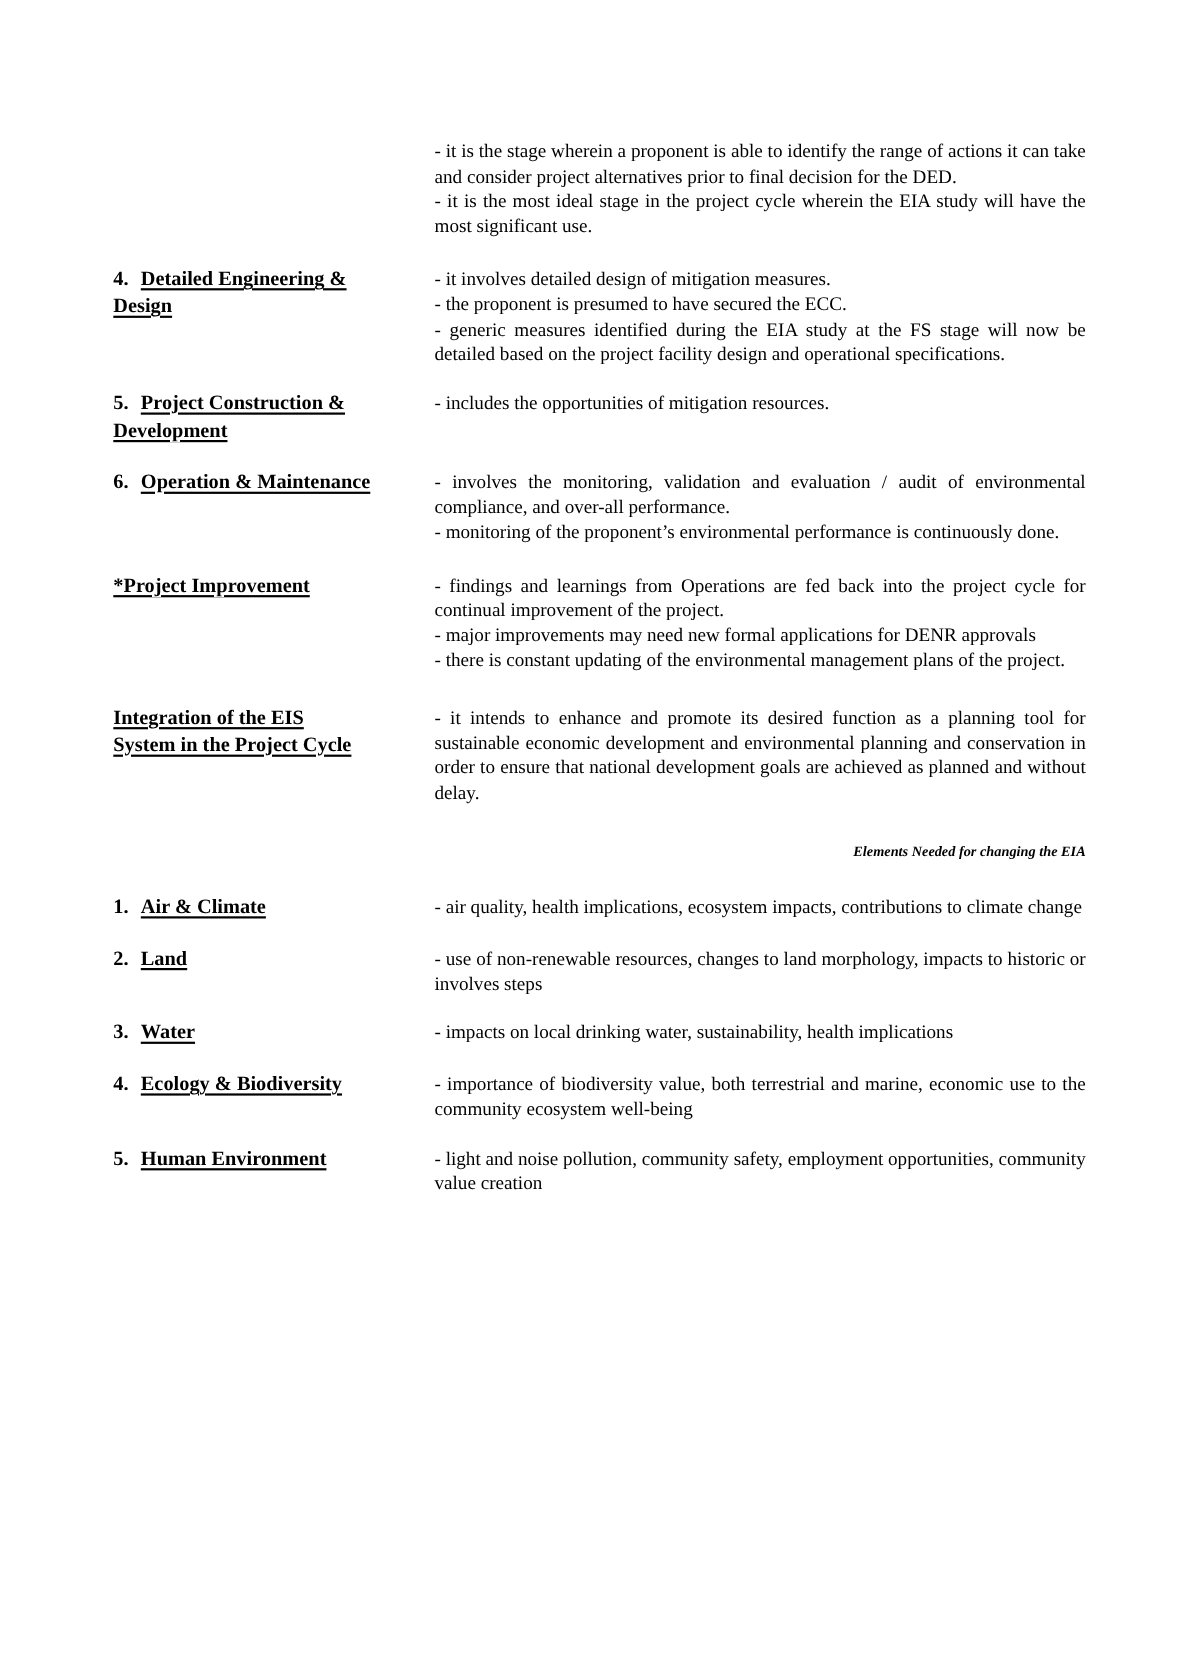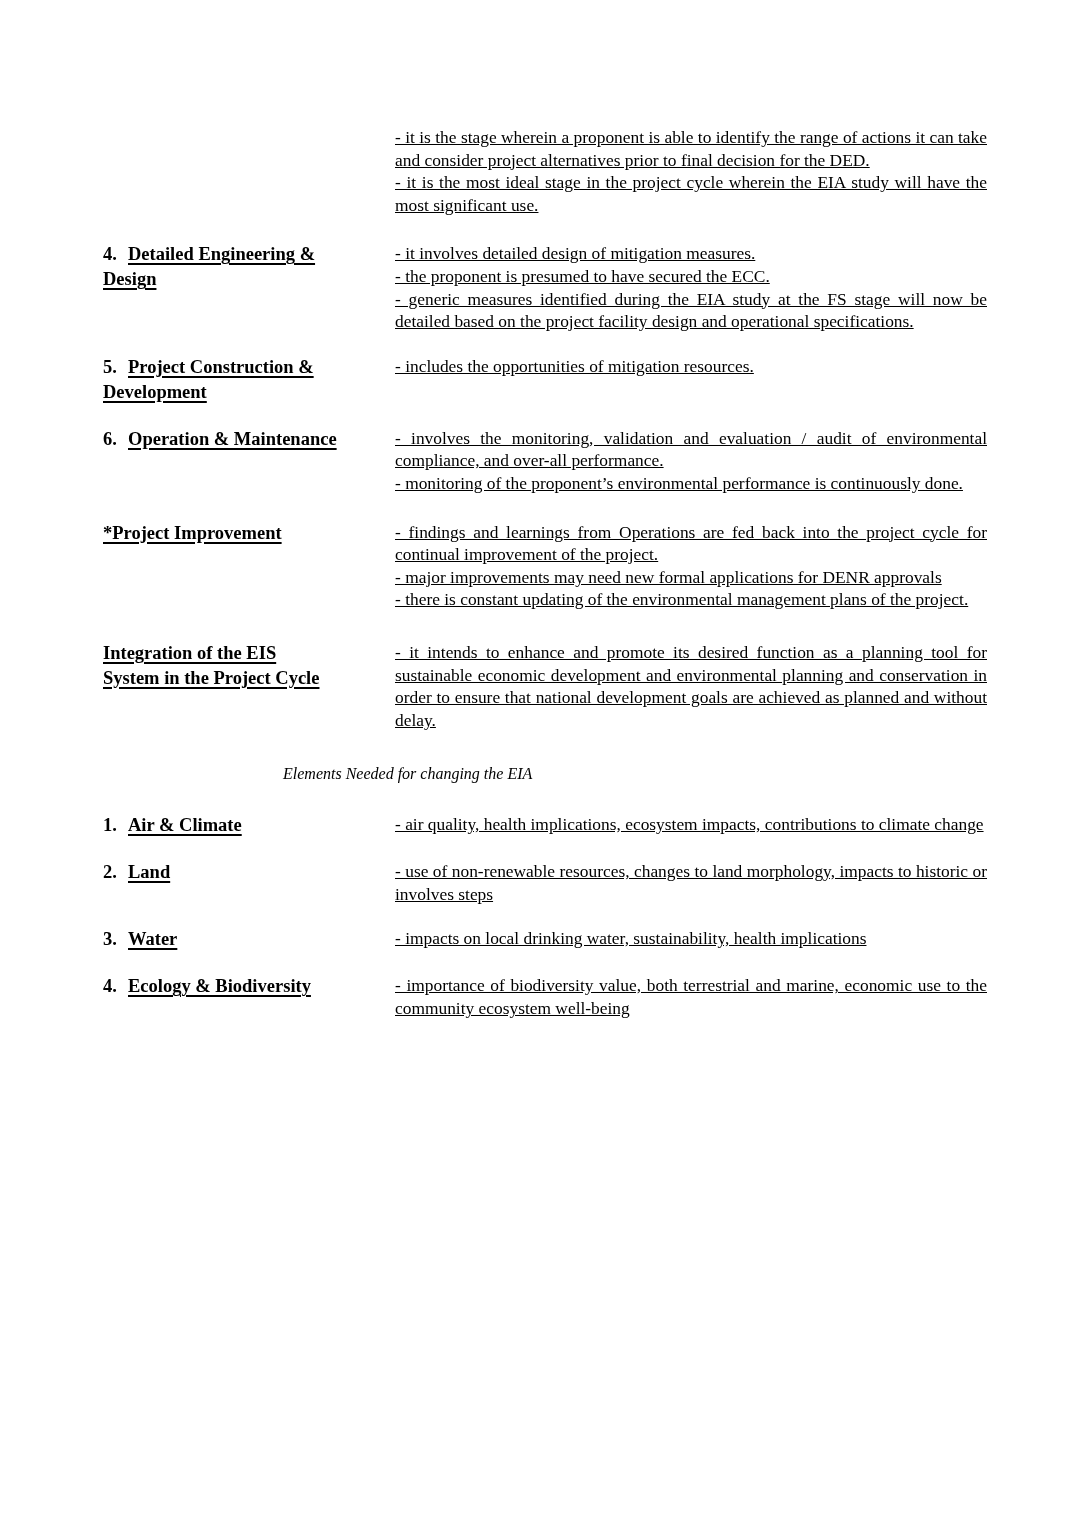--- a/index.html
+++ b/index.html
@@ -45,21 +45,20 @@
     width: 292px;
     flex: 0 0 292px;
     padding-right: 0;
     box-sizing: border-box;
   }
 
   .col-right {
     width: 592px;
     flex: 0 0 592px;
     box-sizing: border-box;
-    text-decoration: underline;
   }
 
   
   .head-block {
     font-size: 18.5px;
     line-height: 25px;
     font-weight: bold;
     display: block;
   }
   .head-num {
@@ -103,24 +102,24 @@
   .body-text .line-item:last-child {
     text-align-last: left;
   }
 
   .spacer-22 { height: 22px; }
   .spacer-26 { height: 26px; }
   .spacer-30 { height: 30px; }
 
   
   .section-heading {
-    text-align: left;
-    font-weight: normal;
+    text-align: right;
+    font-weight: bold;
     font-style: italic;
-    font-size: 16px;
+    font-size: 13px;
     line-height: 26px;
     margin: 0;
     padding-left: 180px;
   }
 
   .section-heading-wrap {
     width: 884px;
   }
 </style>
 </head>
@@ -283,15 +282,27 @@
       </div>
       <div class="col-right">
         <div class="body-text">
           <span class="line-item">- importance of biodiversity value, both terrestrial and marine, economic use to the community ecosystem well-being</span>
         </div>
       </div>
     </div>
 
     <div class="spacer-22"></div>
 
+    <div class="row">
+      <div class="col-left">
+        <div class="head-block indent">
+          <span class="head-num">5.</span><span class="head-text">Human Environment</span>
+        </div>
+      </div>
+      <div class="col-right">
+        <div class="body-text">
+          <span class="line-item">- light and noise pollution, community safety, employment opportunities, community value creation</span>
+        </div>
+      </div>
+    </div>
 
   </div>
 </div>
 
 </body></html>

